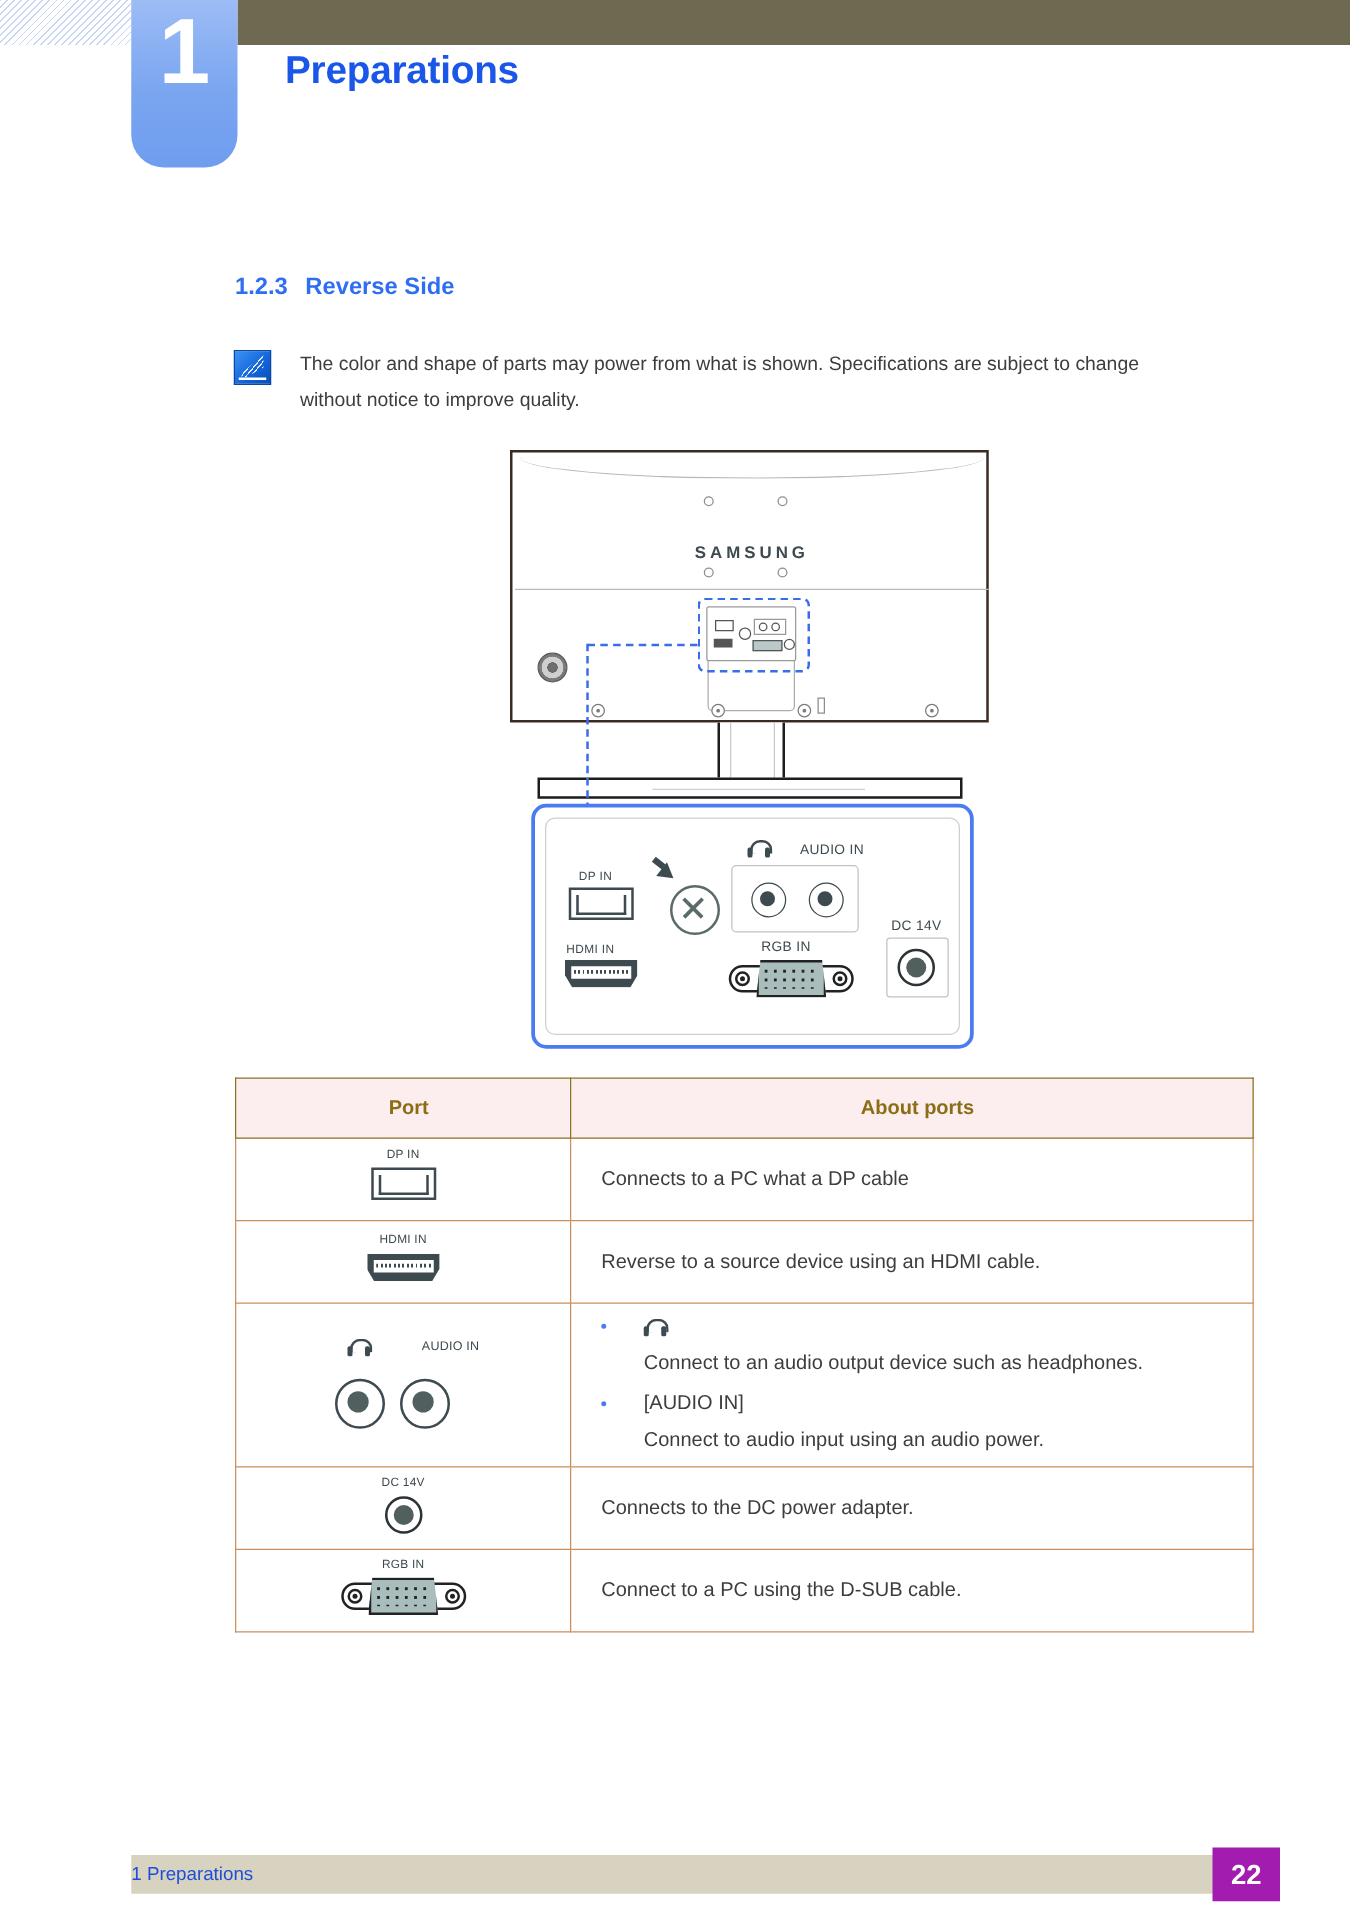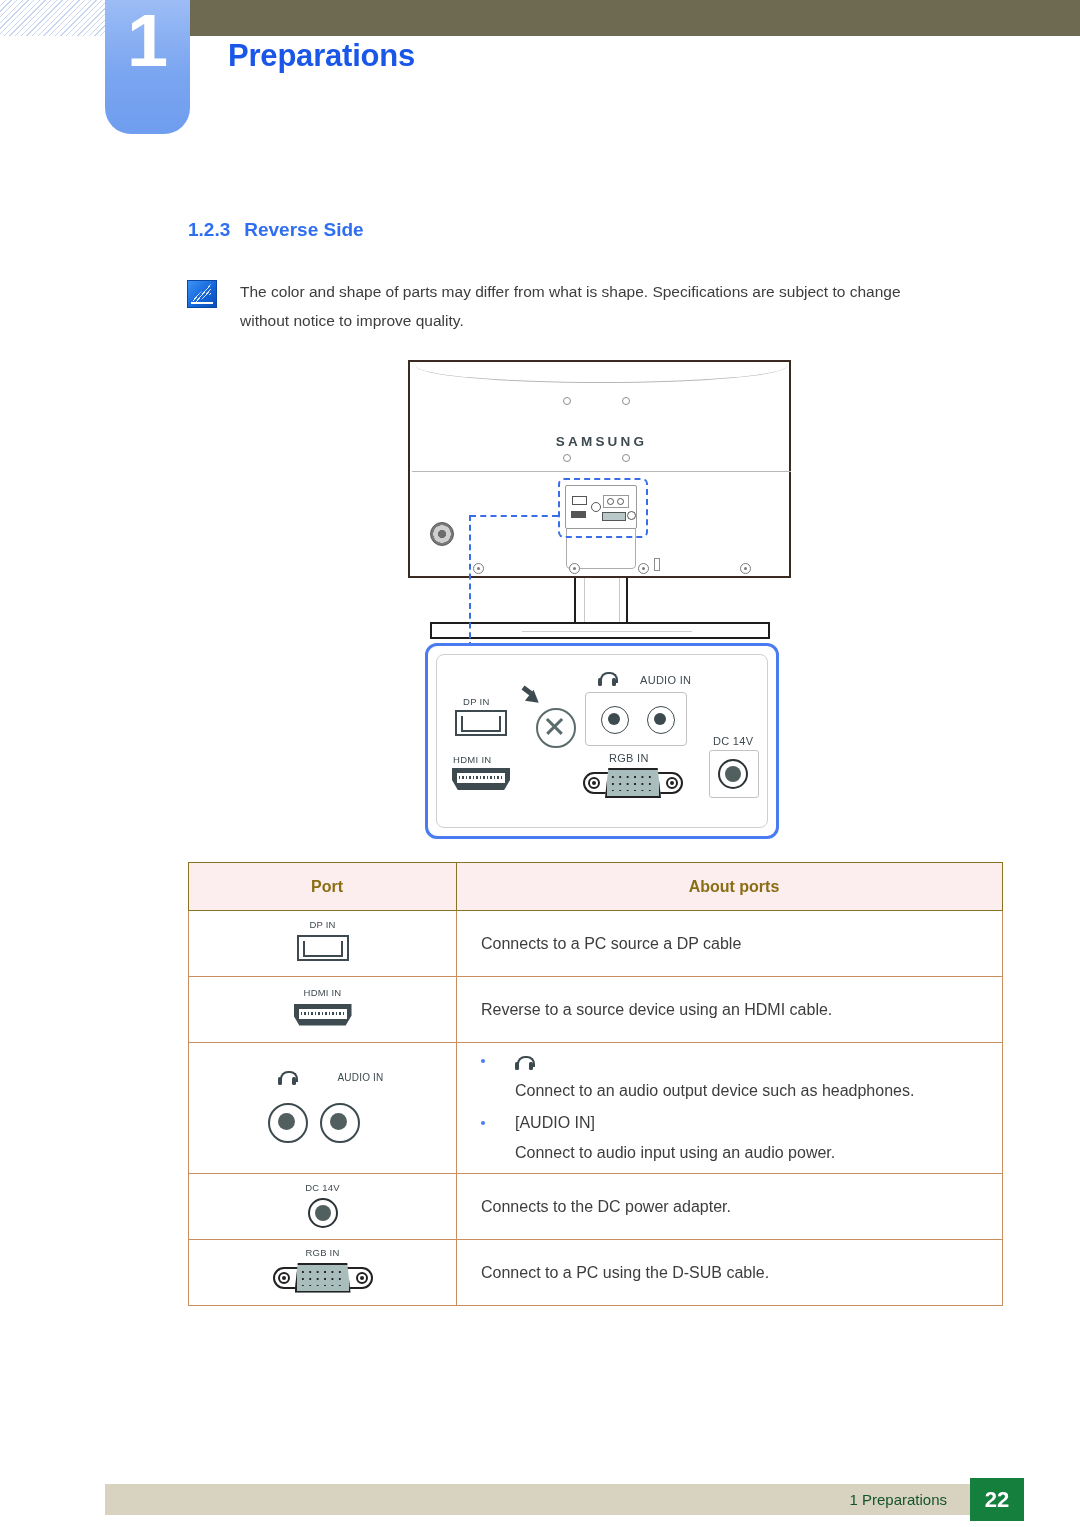--- a/index.html
+++ b/index.html
@@ -279,24 +279,24 @@
     position:absolute;left:50%;transform:translateX(-50%);
     font-size:9.5px;color:#3d4a4f;white-space:nowrap;letter-spacing:.2px;
   }
 
   
   .foot-bar{
     position:absolute;left:105px;top:1484px;width:900px;height:31px;background:#d8d3c0;
   }
   .foot-text{
     position:absolute;left:0;top:0;width:860px;height:31px;line-height:31px;
-    text-align:right;font-size:15px;color:#14532d;padding-right:18px;box-sizing:border-box;
+    font-size:15px;color:#1d4ed8;padding-right:18px;box-sizing:border-box;
   }
   .pg-box{
-    position:absolute;left:865px;top:-6px;width:54px;height:43px;background:#15803d;
+    position:absolute;left:865px;top:-6px;width:54px;height:43px;background:#a21caf;
     color:#ffffff;font-size:22px;font-weight:bold;text-align:center;line-height:43px;
   }
 </style>
 </head>
 <body>
 
 <div class="hatch"></div>
 <div class="olive-bar"></div>
 <div class="chap-tab">
   <div class="chap-num">1</div>
@@ -304,21 +304,21 @@
 <div class="chap-title">Preparations</div>
 
 <div class="sec-title">
   <span class="num">1.2.3</span><span>Reverse Side</span>
 </div>
 
 <div class="note-icon">
   <div class="quill"></div>
   <div class="base"></div>
 </div>
-<div class="note-text">The color and shape of parts may differ from what is shape. Specifications are subject to change without notice to improve quality.</div>
+<div class="note-text">The color and shape of parts may power from what is shown. Specifications are subject to change without notice to improve quality.</div>
 
 <div class="fig">
   <div class="mon-body">
     <div class="mon-curve"></div>
     <div class="mon-split"></div>
     <div class="mon-logo">SAMSUNG</div>
     <div class="vesa-hole" style="left:153px;top:35px"></div>
     <div class="vesa-hole" style="left:212px;top:35px"></div>
     <div class="vesa-hole" style="left:153px;top:92px"></div>
     <div class="vesa-hole" style="left:212px;top:92px"></div>
@@ -402,21 +402,21 @@
   </thead>
   <tbody>
 
     <tr>
       <td class="port-cell">
         <div class="icn" style="width:62px;height:46px">
           <span class="cap" style="top:0">DP IN</span>
           <div class="dp-port" style="left:5px;top:16px;width:52px;height:26px"></div>
         </div>
       </td>
-      <td class="desc-cell">Connects to a PC source a DP cable</td>
+      <td class="desc-cell">Connects to a PC what a DP cable</td>
     </tr>
 
     <tr>
       <td class="port-cell">
         <div class="icn" style="width:62px;height:42px">
           <span class="cap" style="top:0">HDMI IN</span>
           <div class="hdmi-port" style="left:2px;top:17px">
               <div class="in"></div>
             </div>
         </div>

